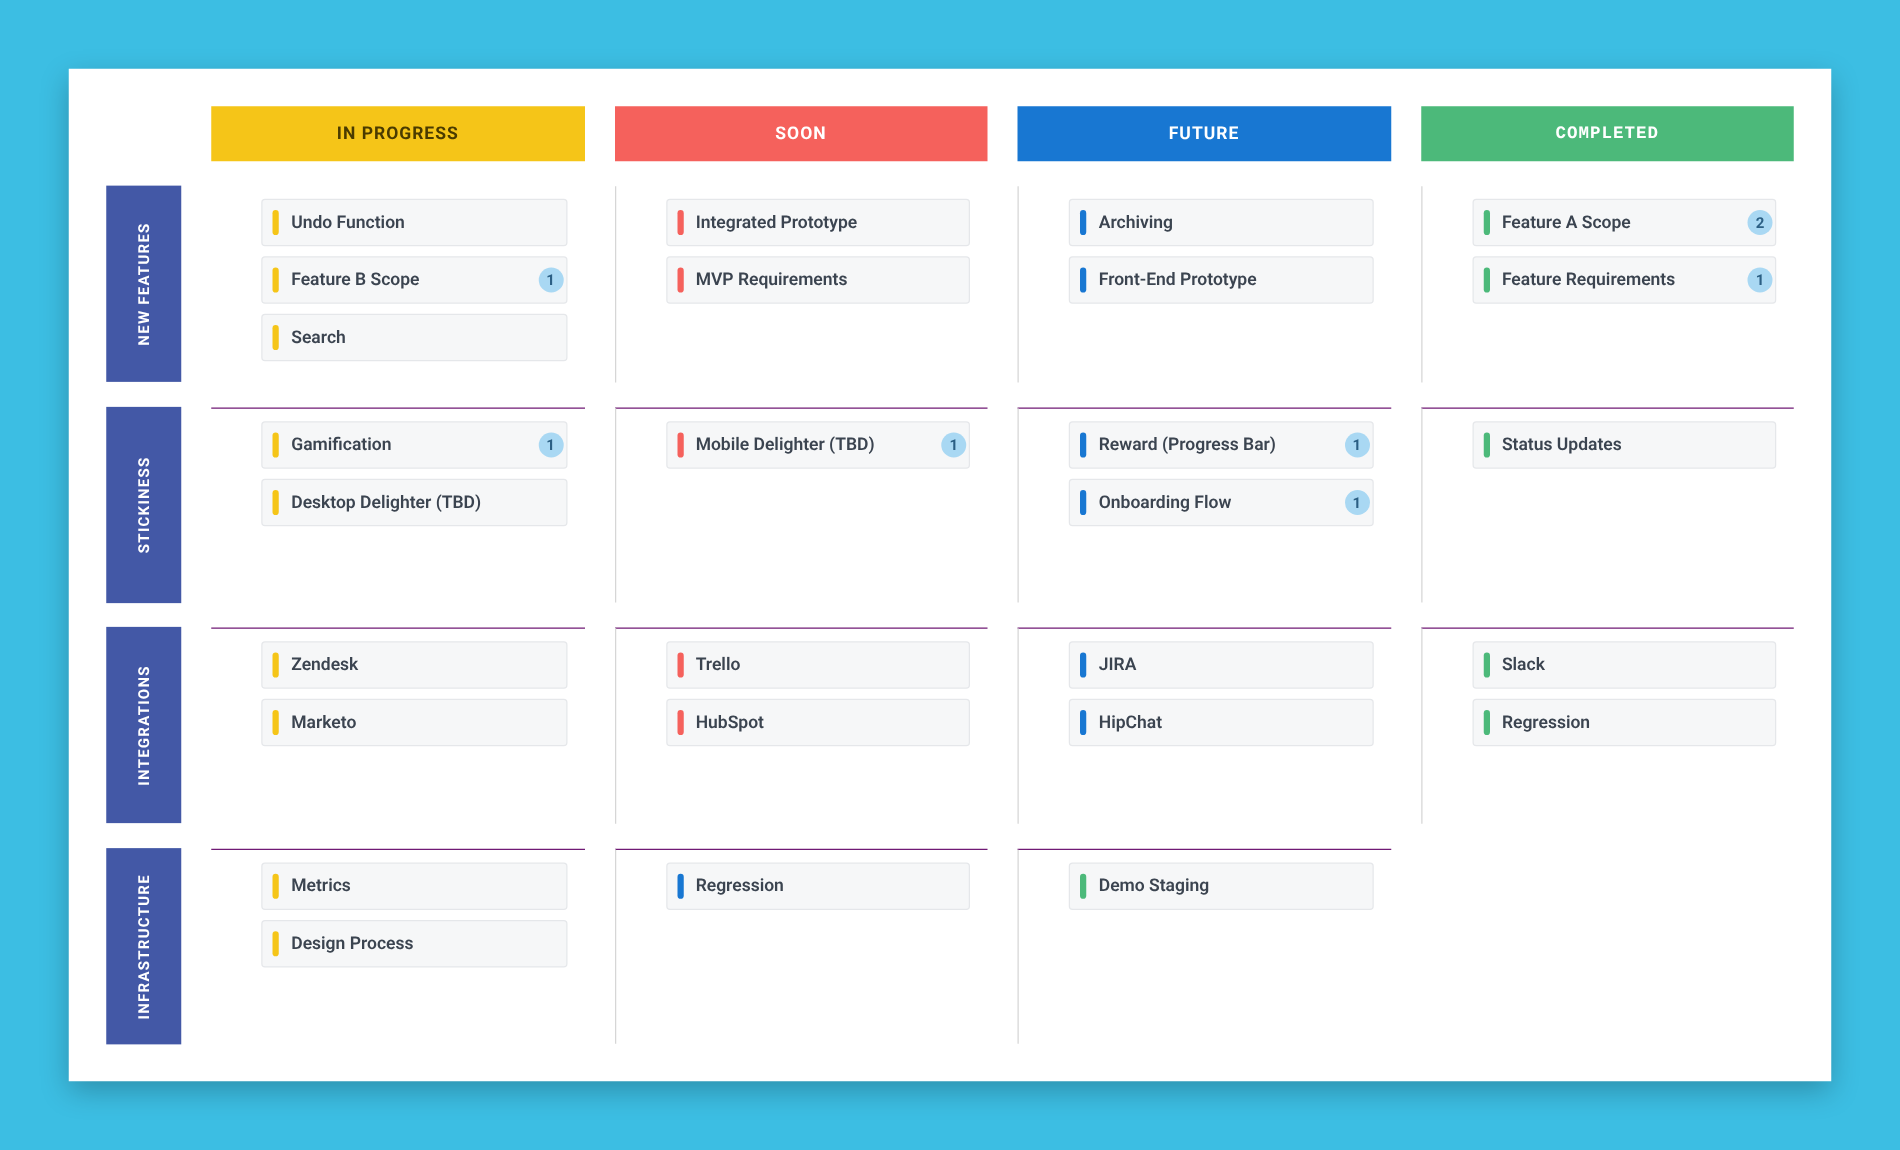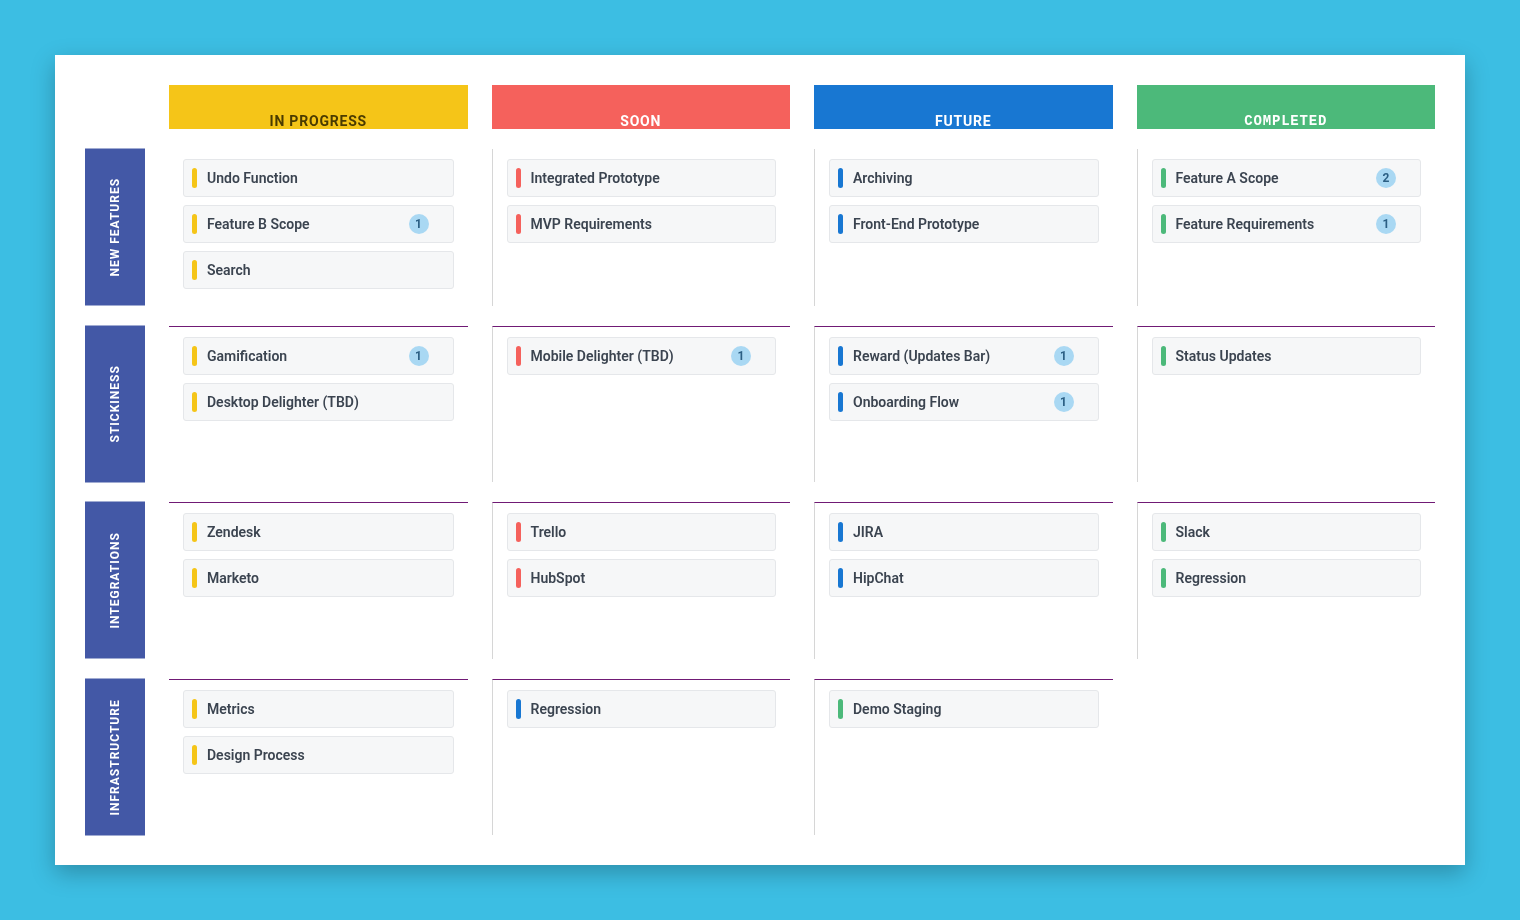--- a/index.html
+++ b/index.html
@@ -22,21 +22,21 @@
     grid-template-columns: 60px repeat(4, 1fr);
     grid-template-rows: 44px repeat(4, 1fr);
     column-gap: 24px;
     row-gap: 20px;
     height: 100%;
   }
   .corner {  }
 
   .col-header {
     display: flex;
-    align-items: flex-end;
+    align-items: center;
     justify-content: center;
     font-size: 14px;
     font-weight: 700;
     letter-spacing: 0.8px;
     color: #fff;
   }
   .col-header.in-progress { background: #F5C518; color: #4a3b00; }
   .col-header.soon        { background: #F5615C; }
   .col-header.future      { background: #1877D2; }
   .col-header.completed   { background: #4CB97A; font-family: Liberation Mono, monospace; }
@@ -64,28 +64,29 @@
     position: relative;
   }
   
   .row-sep { border-top: 1px solid #701a75; }
   .cell.first-col { border-left: none; }
 
   .card {
     background: #f6f7f8;
     border: 1px solid #e5e7ea;
     border-radius: 3px;
-    padding: 8px 24px 8px 8px;
+    padding: 8px 2px 8px 8px;
     display: flex;
     align-items: center;
     gap: 10px;
     font-size: 14px;
     color: #3b4450;
     font-weight: 600;
     cursor: pointer;
+    margin-left: 26px;
   }
   .card .accent {
     width: 5px;
     height: 20px;
     border-radius: 3px;
     flex-shrink: 0;
   }
   .accent.in-progress { background: #F5C518; }
   .accent.soon        { background: #F5615C; }
   .accent.future      { background: #1877D2; }
@@ -193,21 +194,21 @@
     <div class="cell row-sep">
         <div class="card">
           <span class="accent soon"></span>
           <span class="title">Mobile Delighter (TBD)</span>
           <span class="badge">1</span>
         </div>
       </div>
     <div class="cell row-sep">
         <div class="card">
           <span class="accent future"></span>
-          <span class="title">Reward (Updates Bar)</span>
+          <span class="title">Reward (Progress Bar)</span>
           <span class="badge">1</span>
         </div>
         <div class="card">
           <span class="accent future"></span>
           <span class="title">Onboarding Flow</span>
           <span class="badge">1</span>
         </div>
       </div>
     <div class="cell row-sep">
         <div class="card">

